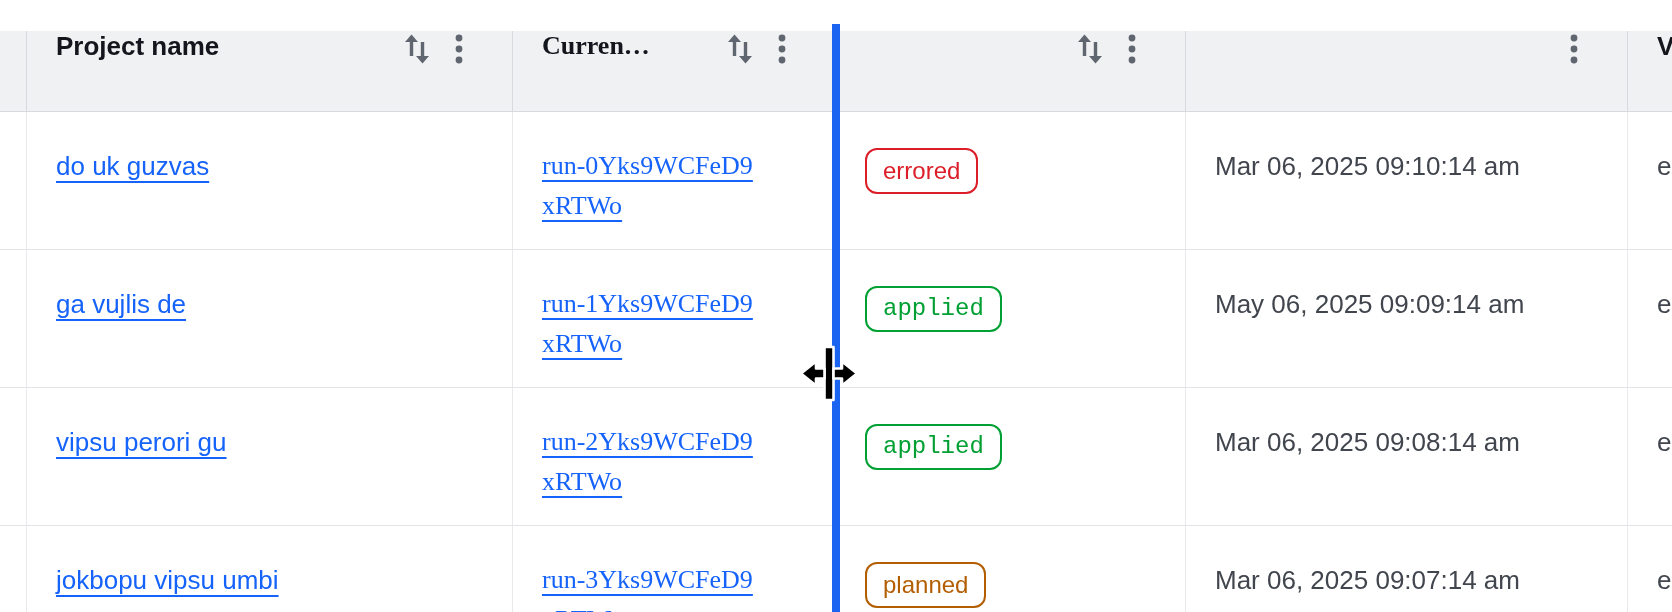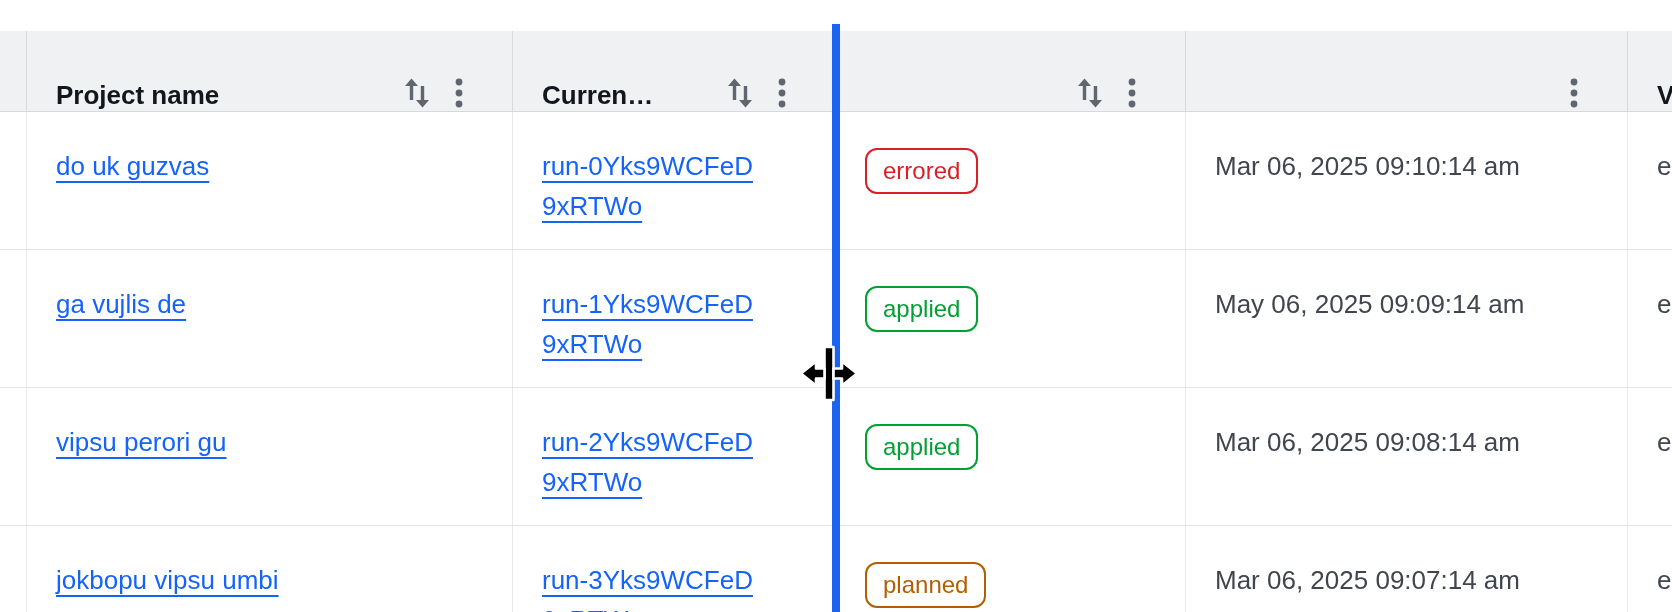--- a/index.html
+++ b/index.html
@@ -4,44 +4,44 @@
 <style>
   html,body{margin:0;padding:0;background:#ffffff;}
   .screen{
     position:relative;width:1672px;height:612px;overflow:hidden;background:#ffffff;
     font-family:"Liberation Sans", sans-serif;-webkit-font-smoothing:antialiased;
   }
   .topstrip{height:31px;background:#ffffff;}
   
   .col-gutter{width:27px;flex:none;}
   .col-project{width:486px;flex:none;}
-  .col-run{width:323px;flex:none;}
+  .col-run{width:323px;flex:none;font-family:Liberation Serif, serif;}
   .col-status{width:350px;flex:none;}
   .col-applied{width:442px;flex:none;}
   .col-extra{flex:1;}
   
   .thead{display:flex;height:81px;background:#f0f1f2;border-bottom:1px solid #d7d9dd;box-sizing:border-box;}
-  .th{display:flex;align-items:flex-end;box-sizing:border-box;border-right:1px solid #d7d9dd;padding-left:29px;min-width:0;}
+  .th{display:flex;align-items:flex-start;box-sizing:border-box;border-right:1px solid #d7d9dd;padding-left:29px;min-width:0;}
   .th:last-child{border-right:none;}
   .th .label{font-size:26px;font-weight:700;color:#13161c;white-space:nowrap;overflow:hidden;}
   .th .icons{margin-left:auto;display:flex;align-items:center;gap:22px;padding-right:48px;}
   .icon-btn{display:flex;align-items:center;justify-content:center;background:none;border:none;padding:0;cursor:pointer;}
   
   .tr{display:flex;height:138px;background:#ffffff;border-bottom:1px solid #e3e4e7;box-sizing:border-box;}
   .td{box-sizing:border-box;border-right:1px solid #e8e9ec;padding:34px 32px 0 29px;font-size:26px;line-height:40px;color:#41454d;min-width:0;}
   .td:last-child{border-right:none;}
   .td.col-gutter{padding:0;}
   a.cell-link{color:#1563fb;text-decoration:underline;text-decoration-thickness:2px;text-underline-offset:6px;}
   a.run-link{display:inline-block;width:218px;word-break:break-all;}
   .badge{
     display:inline-block;margin-top:2px;font-size:24px;line-height:24px;
     padding:9px 16px;border:2px solid;border-radius:12px;background:#ffffff;white-space:nowrap;
   }
   .badge[data-status="errored"]{color:#dc1e28;border-color:#dc1e28;}
-  .badge[data-status="applied"]{color:#00a033;border-color:#00a033;}
+  .badge[data-status="applied"]{color:#00a033;border-color:#00a033;font-family:Liberation Mono, monospace;}
   .badge[data-status="planned"]{color:#b35e03;border-color:#b35e03;}
   .datecell{white-space:nowrap;overflow:hidden;}
   
   .resize-line{position:absolute;left:832px;top:24px;width:8px;height:588px;background:#1b64f2;z-index:4;}
   .cursor{position:absolute;left:799px;top:345px;z-index:6;pointer-events:none;}
 </style>
 </head>
 <body>
 
 <div class="screen">

